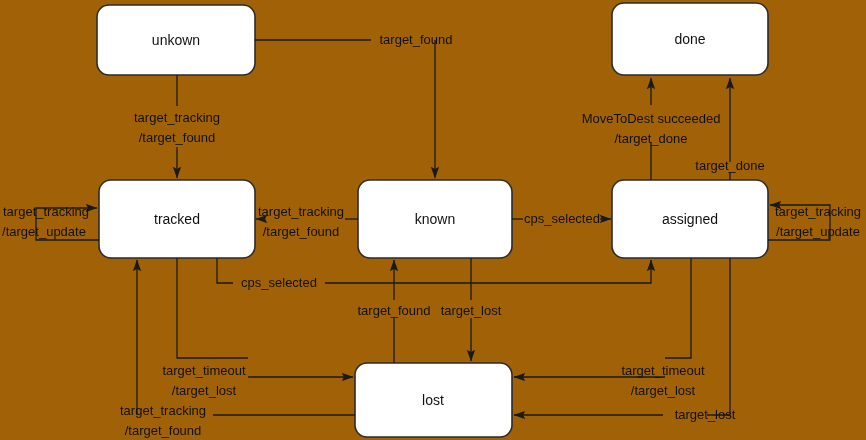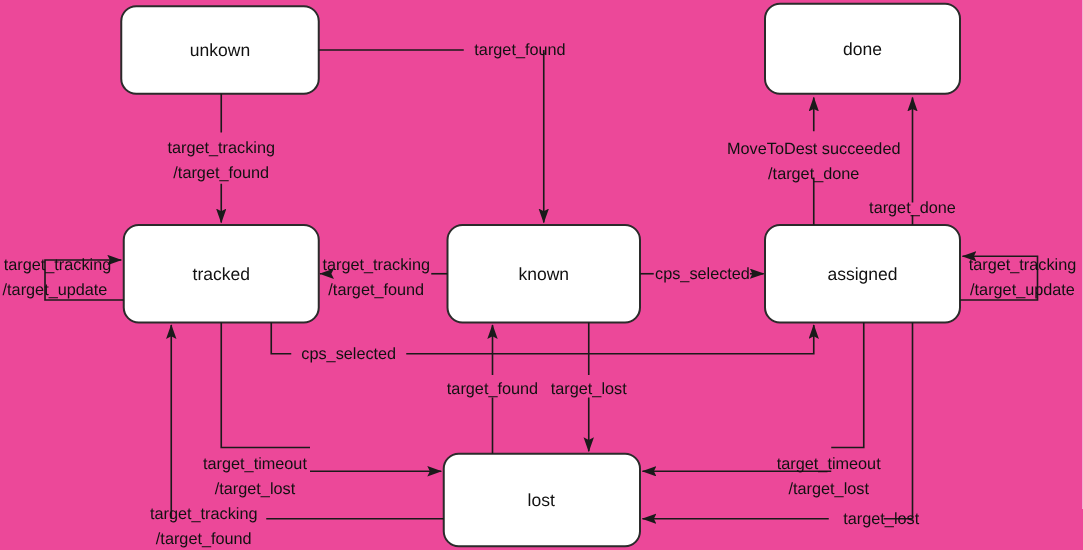--- a/index.html
+++ b/index.html
@@ -4,21 +4,21 @@
 <style>
   html, body {
     margin: 0;
     padding: 0;
     background: #ffffff;
   }
   #diagram-root {
     position: relative;
     width: 866px;
     height: 440px;
-    background: #ec4899;
+    background: #a16207;
     font-family: "Liberation Sans", sans-serif;
     overflow: hidden;
   }
   svg#diagram-svg {
     position: absolute;
     top: 0;
     left: 0;
     width: 866px;
     height: 440px;
   }

